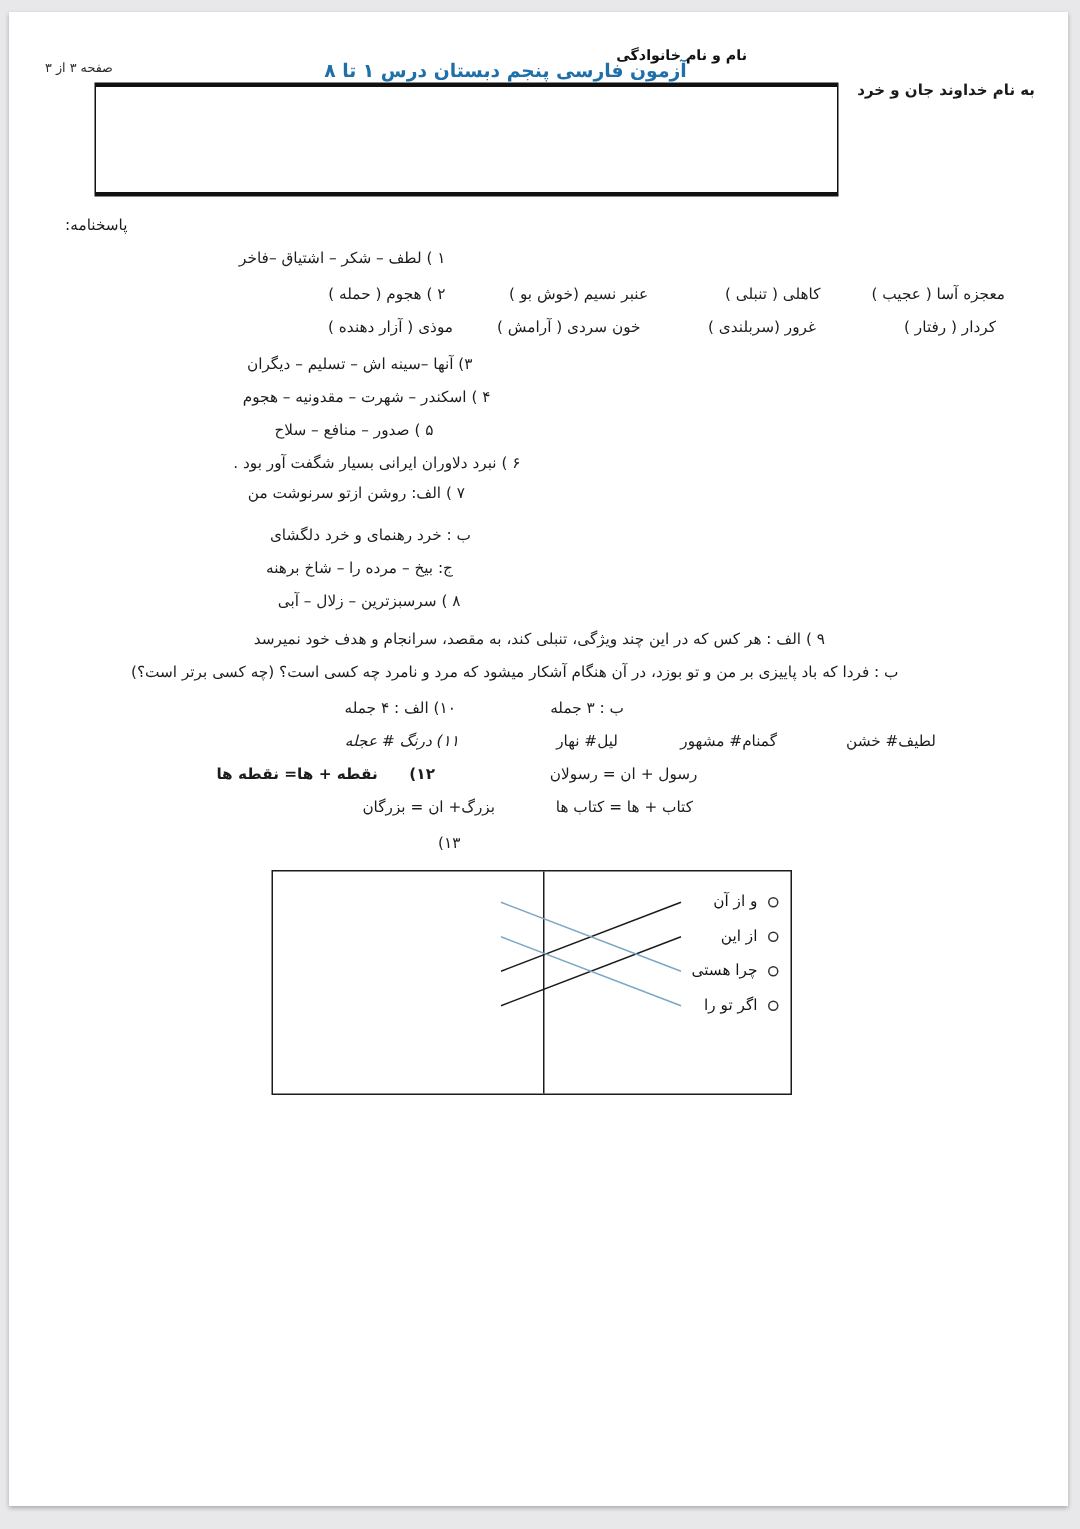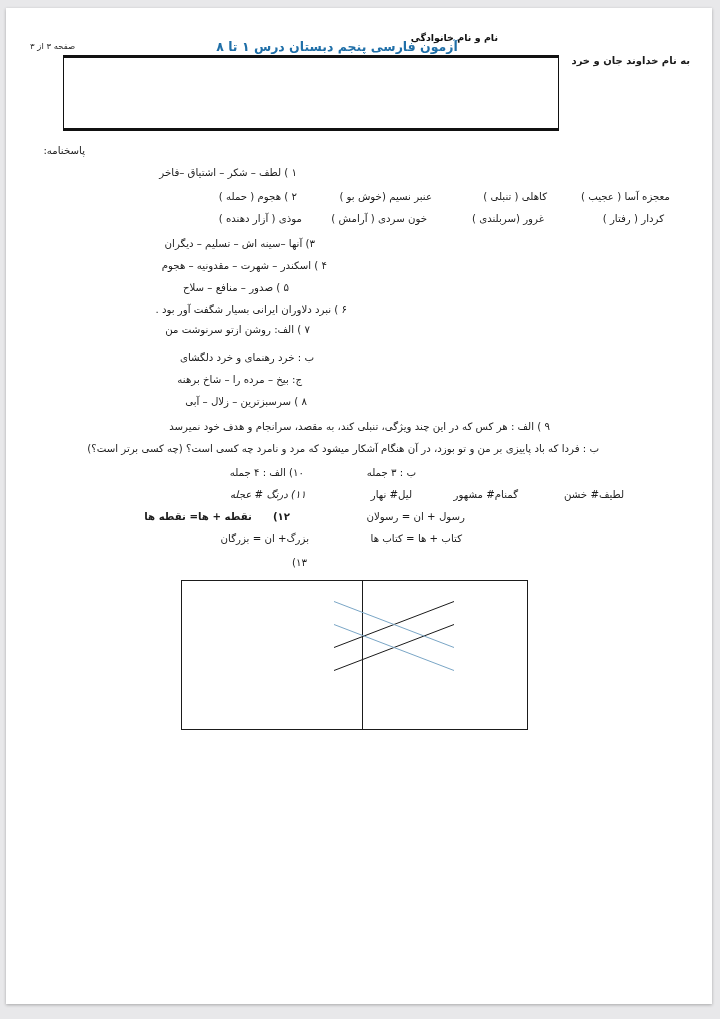--- a/index.html
+++ b/index.html
@@ -243,33 +243,51 @@
     <div class="row" style="top:344px; right:194px;">گمنام#  مشهور</div>
     <div class="row" style="top:344px; right:88px;">لطیف#  خشن</div>
 
     <div class="row" style="top:366px; right:422px;font-weight:bold;">
       <span>۱۲)</span>
       <span style="display:inline-block;width:14px;"></span>
       <span>نقطه + ها= نقطه ها</span>
     </div>
     <div class="row" style="top:366px; right:247px;">رسول + ان = رسولان</div>
 
-    <div class="row" style="top:388px; right:403px;">بزرگ+ ان = بزرگان</div>
+    <div class="row" style="top:388px; right:382px;">بزرگ+ ان = بزرگان</div>
     <div class="row" style="top:388px; right:250px;">کتاب + ها = کتاب ها</div>
 
     <div class="row" style="top:412px; right:405px;">۱۳)</div>
 
   </div>
 
   <div id="match-box">
     <div id="match-divider"></div>
 
     <svg id="match-lines" viewBox="0 0 347 150" preserveAspectRatio="none">
         <line x1="272" y1="20.5" x2="152" y2="66.5" stroke="#1b1b1b" stroke-width="1"></line>
         <line x1="272" y1="43.5" x2="152" y2="89.5" stroke="#1b1b1b" stroke-width="1"></line>
         <line x1="272" y1="66.5" x2="152" y2="20.5" stroke="#7aa6c6" stroke-width="1"></line>
         <line x1="272" y1="89.5" x2="152" y2="43.5" stroke="#7aa6c6" stroke-width="1"></line>
       </svg>
 
+    <div class="match-col right-col">
+      <div class="match-item">
+        <span class="bullet"></span>
+        <span>و از آن</span>
+      </div>
+      <div class="match-item">
+        <span class="bullet"></span>
+        <span>از این</span>
+      </div>
+      <div class="match-item">
+        <span class="bullet"></span>
+        <span>چرا هستی</span>
+      </div>
+      <div class="match-item">
+        <span class="bullet"></span>
+        <span>اگر تو را</span>
+      </div>
+    </div>
 
   </div>
 
 </div>
 
 </body></html>

